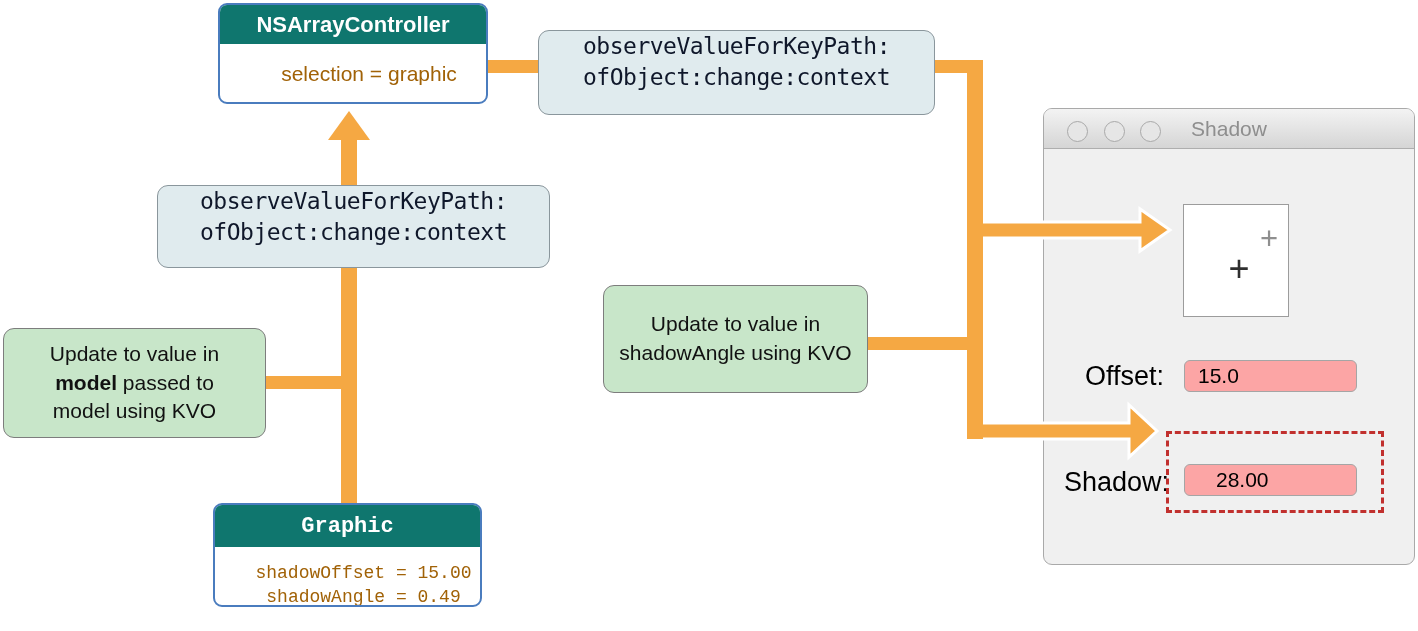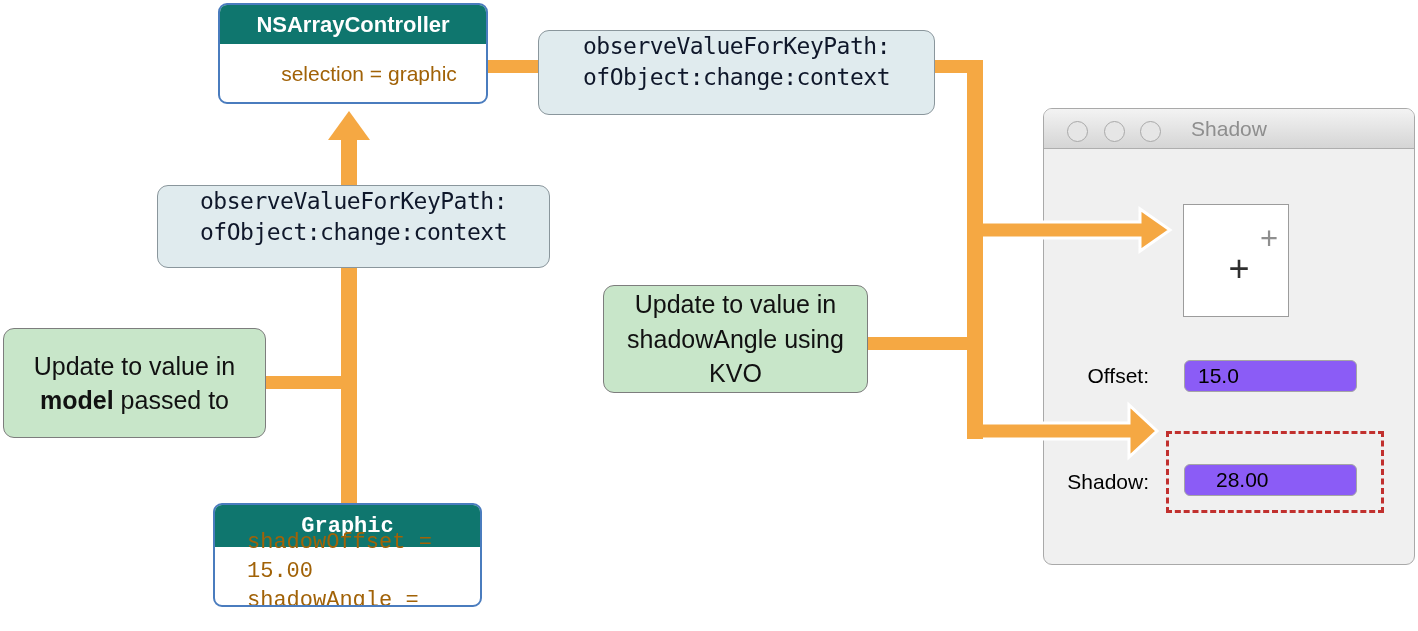--- a/index.html
+++ b/index.html
@@ -16,34 +16,34 @@
     overflow: hidden; z-index: 2;
   }
   .class-box .hdr {
     background: #0f766e; color: #ffffff; font-weight: bold; font-size: 22px;
     text-align: center; display: flex; align-items: center; justify-content: center;
   }
   .class-box .bdy {
     font-size: 21px; color: #a16207; text-align: left;
     display: flex; flex-direction: column; align-items: center; justify-content: center; padding-left: 32px;
   }
-  #graphic-box .bdy { font-size: 22px; line-height: 1.32; }
+  #graphic-box .bdy { font-size: 18px; line-height: 1.32; }
 
   
   .code-box {
     background: #e0ebee; border: 1.5px solid #8a969c; border-radius: 11px;
     font-family: "DejaVu Sans Mono", monospace; font-size: 23px; color: #0f172a;
     display: flex; flex-direction: column; align-items: center; 
     line-height: 1.35; z-index: 2; letter-spacing: -0.5px;
   }
 
   
   .note-box {
     background: #c8e6c9; border: 1.5px solid #7d7d7d; border-radius: 11px;
-    font-size: 25px; color: #111111; text-align: center; line-height: 1.38;
+    font-size: 21px; color: #111111; text-align: center; line-height: 1.38;
     display: flex; flex-direction: column; align-items: center; justify-content: center;
     z-index: 2;
   }
 
   
   .vline-right { left: 967px; top: 60px; width: 16px; height: 379px; background: #f5a843; }
 
   
   .mac-window {
     left: 1043px; top: 108px; width: 372px; height: 457px;
@@ -64,26 +64,26 @@
   }
   .shadow-canvas {
     position: absolute; left: 139px; top: 95px; width: 106px; height: 113px;
     background: #ffffff; border: 1.5px solid #9c9c9c;
   }
   .plus { position: absolute; transform: translate(-50%, -52%); font-family: "Liberation Sans", sans-serif; }
   .plus-dark { left: 55px; top: 65px; font-size: 36px; color: #2f2f2f; }
   .plus-gray { left: 85px; top: 35px; font-size: 31px; color: #8f8f8f; }
 
   .field-label {
-    position: absolute; left: 5px; width: 100px; height: 24px; line-height: 24px;
-    text-align: right; font-size: 21px; color: #000000;
+    position: absolute; left: 20px; width: 100px; height: 24px; line-height: 24px;
+    text-align: right; font-size: 27px; color: #000000;
   }
   .field {
     position: absolute; left: 140px; width: 173px; height: 32px;
-    border: 1.5px solid #a5a5a5; border-radius: 6px; background: #8b5cf6;
+    border: 1.5px solid #a5a5a5; border-radius: 6px; background: #fca5a5;
     font-family: "Liberation Sans", sans-serif; font-size: 21px; color: #000000;
     padding-left: 13px; outline: none;
   }
   .red-dashed {
     position: absolute; left: 122px; top: 322px; width: 218px; height: 82px;
     border: 3.5px dashed #c1302e; background: transparent;
   }
 </style>
 </head>
 <body>
@@ -113,20 +113,21 @@
 </div>
 
 <div class="code-box abs" style="left:157px; top:185px; width:393px; height:83px;">
   <div>observeValueForKeyPath:</div>
   <div>ofObject:change:context</div>
 </div>
 
 <div class="note-box abs" style="left:3px; top:328px; width:263px; height:110px;">
   <div>Update to value in</div>
   <div><strong>model</strong><span> passed to</span></div>
+  <div>model using KVO</div>
 </div>
 
 <div class="note-box abs" style="left:603px; top:285px; width:265px; height:108px;">
   <div>Update to value in</div>
   <div>shadowAngle using KVO</div>
 </div>
 
 <div class="class-box abs" id="graphic-box" style="left:213px; top:503px; width:269px; height:104px;font-family:Liberation Mono, monospace;">
   <div class="hdr" style="height:42px;">Graphic</div>
   <div class="bdy" style="height:78px;">

